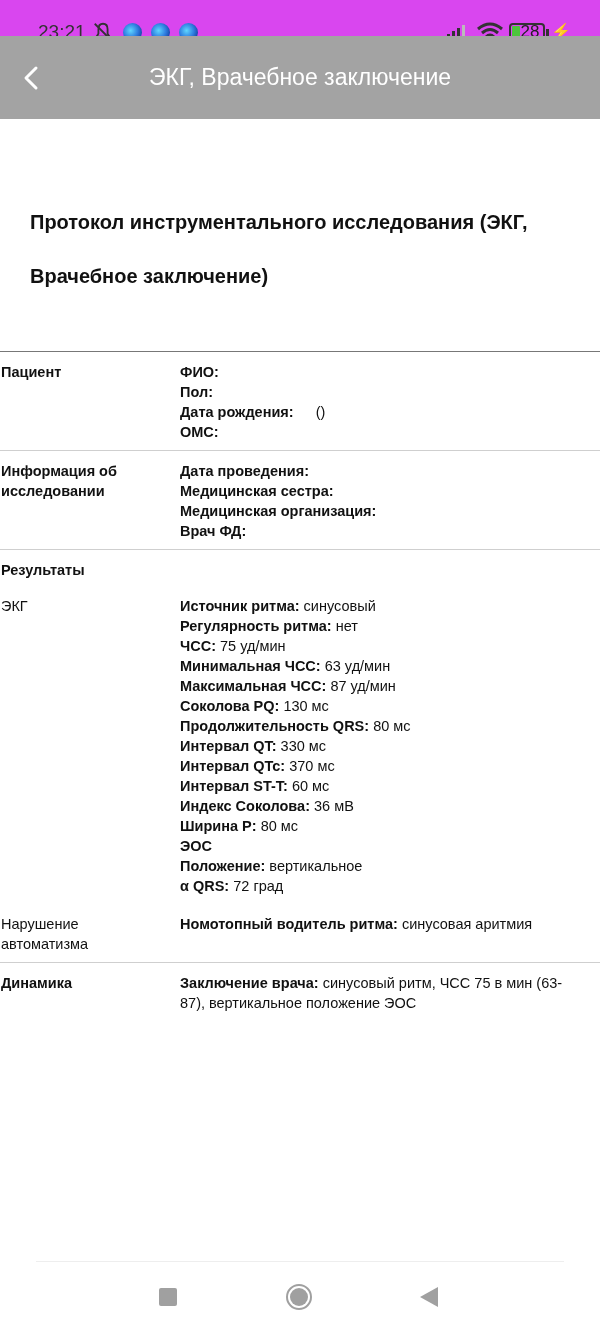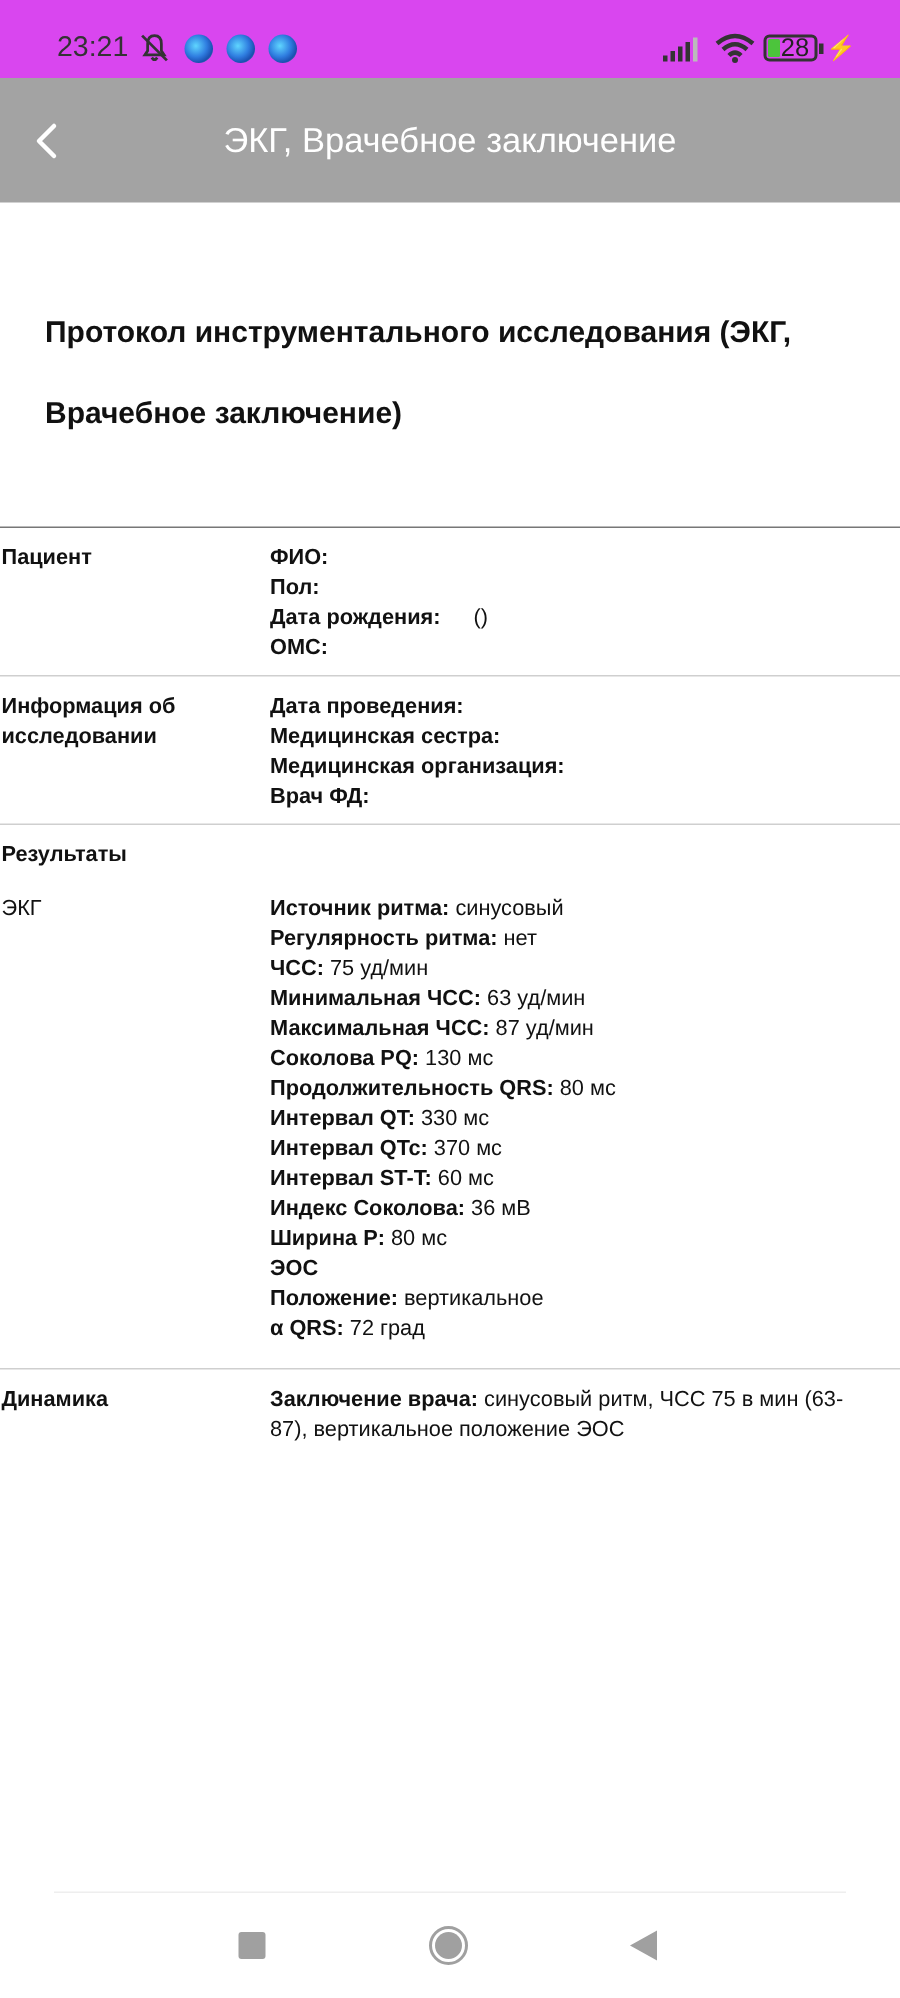--- a/index.html
+++ b/index.html
@@ -9,21 +9,21 @@
   .sb-bell { position:absolute; left:92px; top:21px; width:22px; height:22px; }
   .sb-app { position:absolute; top:23px; width:19px; height:19px; border-radius:50%; background:radial-gradient(circle at 40% 40%, #5fd6ff 0%, #2f7de0 45%, #1a4fb0 70%, #7be06a 100%); }
   .sb-signal { position:absolute; left:442px; top:24px; width:26px; height:18px; }
   .sb-wifi { position:absolute; left:476px; top:21px; width:28px; height:22px; }
   .sb-batt { position:absolute; left:509px; top:23px; width:36px; height:18px; border:2px solid #333; border-radius:4px; box-sizing:border-box; font-size:17px; line-height:14px; color:#222; text-align:center; }
   .sb-batt .fill { position:absolute; left:1px; top:1px; width:8px; height:12px; background:#4cc43c; border-radius:1px; }
   .sb-batt .txt { position:relative; padding-left:6px; }
   .sb-batt-nub { position:absolute; left:546px; top:29px; width:3px; height:7px; background:#333; }
   .sb-bolt { position:absolute; left:551px; top:22px; font-size:16px; color:#333; }
 
-  .appbar { position:absolute; left:0; top:52px; width:600px; height:83px; background:#a3a3a3; }
+  .appbar { position:absolute; left:0; top:36px; width:600px; height:83px; background:#a3a3a3; }
   .back { position:absolute; left:16px; top:22px; width:36px; height:40px; cursor:pointer; }
   .appbar-title { position:absolute; left:0; right:0; top:28px; text-align:center; color:#fff; font-size:23px; }
 
   .doc-title { position:absolute; left:30px; right:30px; top:195px; text-align:left; font-weight:bold; font-size:20px; line-height:54px; color:#111; }
 
   .table { position:absolute; left:0; top:351px; width:600px; }
   .row { display:flex; border-top:1px solid #cfcfcf; padding:10px 0 8px 0; }
   .row.first { border-top:1px solid #777; }
   .row.noborder { border-top:none; }
   .lbl { width:180px; flex:none; font-size:14.5px; line-height:20px; padding-left:1px; box-sizing:border-box; }
@@ -123,20 +123,26 @@
       <span class="line"><span class="k">Интервал QTc:</span><span> 370 мс</span></span>
       <span class="line"><span class="k">Интервал ST-T:</span><span> 60 мс</span></span>
       <span class="line"><span class="k">Индекс Соколова:</span><span> 36 мВ</span></span>
       <span class="line"><span class="k">Ширина P:</span><span> 80 мс</span></span>
       <span class="line"><span class="k">ЭОС</span><span></span></span>
       <span class="line"><span class="k">Положение:</span><span> вертикальное</span></span>
       <span class="line"><span class="k">α QRS:</span><span> 72 град</span></span>
     </div>
   </div>
 
+  <div class="row noborder" style="padding-top:2px;">
+    <div class="lbl" style="padding-right:50px;">Нарушение автоматизма</div>
+    <div class="val">
+      <span class="k">Номотопный водитель ритма:</span><span> синусовая аритмия</span>
+    </div>
+  </div>
 
   <div class="row">
     <div class="lbl bold">Динамика</div>
     <div class="val" style="padding-right:18px;">
       <span class="k">Заключение врача:</span><span> синусовый ритм, ЧСС 75 в мин (63-87), вертикальное положение ЭОС</span>
     </div>
   </div>
 </div>
 
 <div class="navbar">

